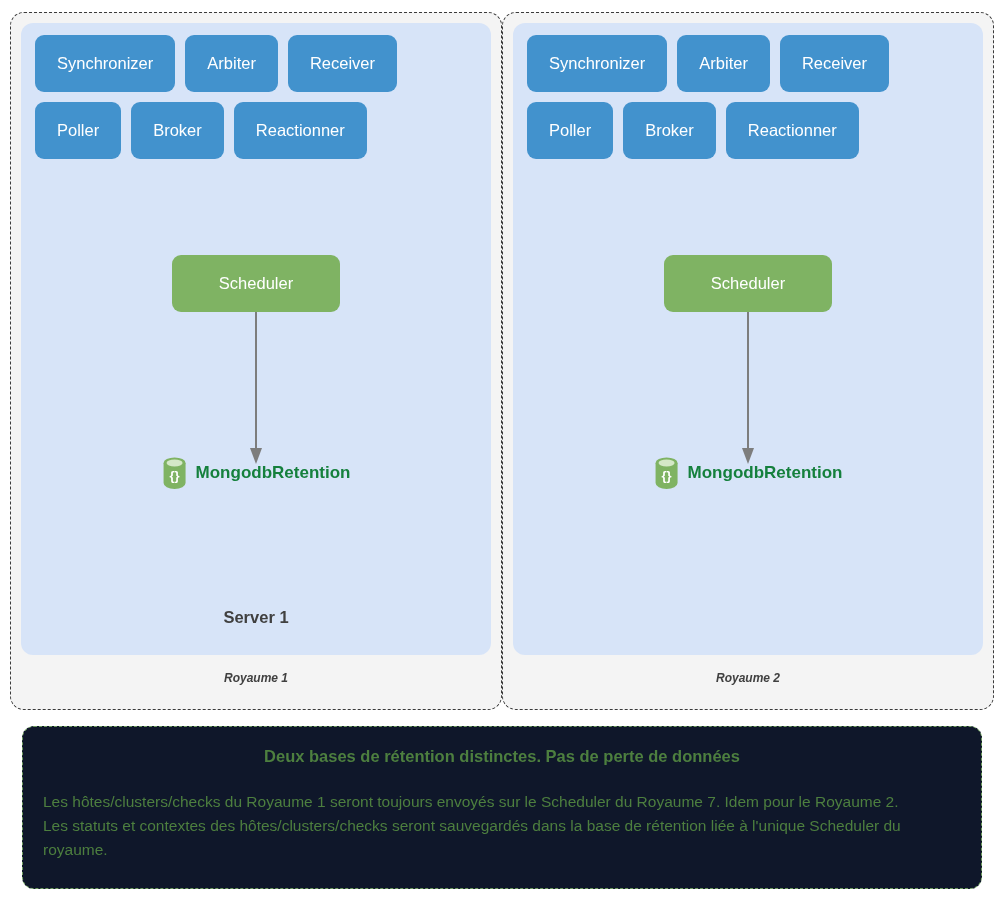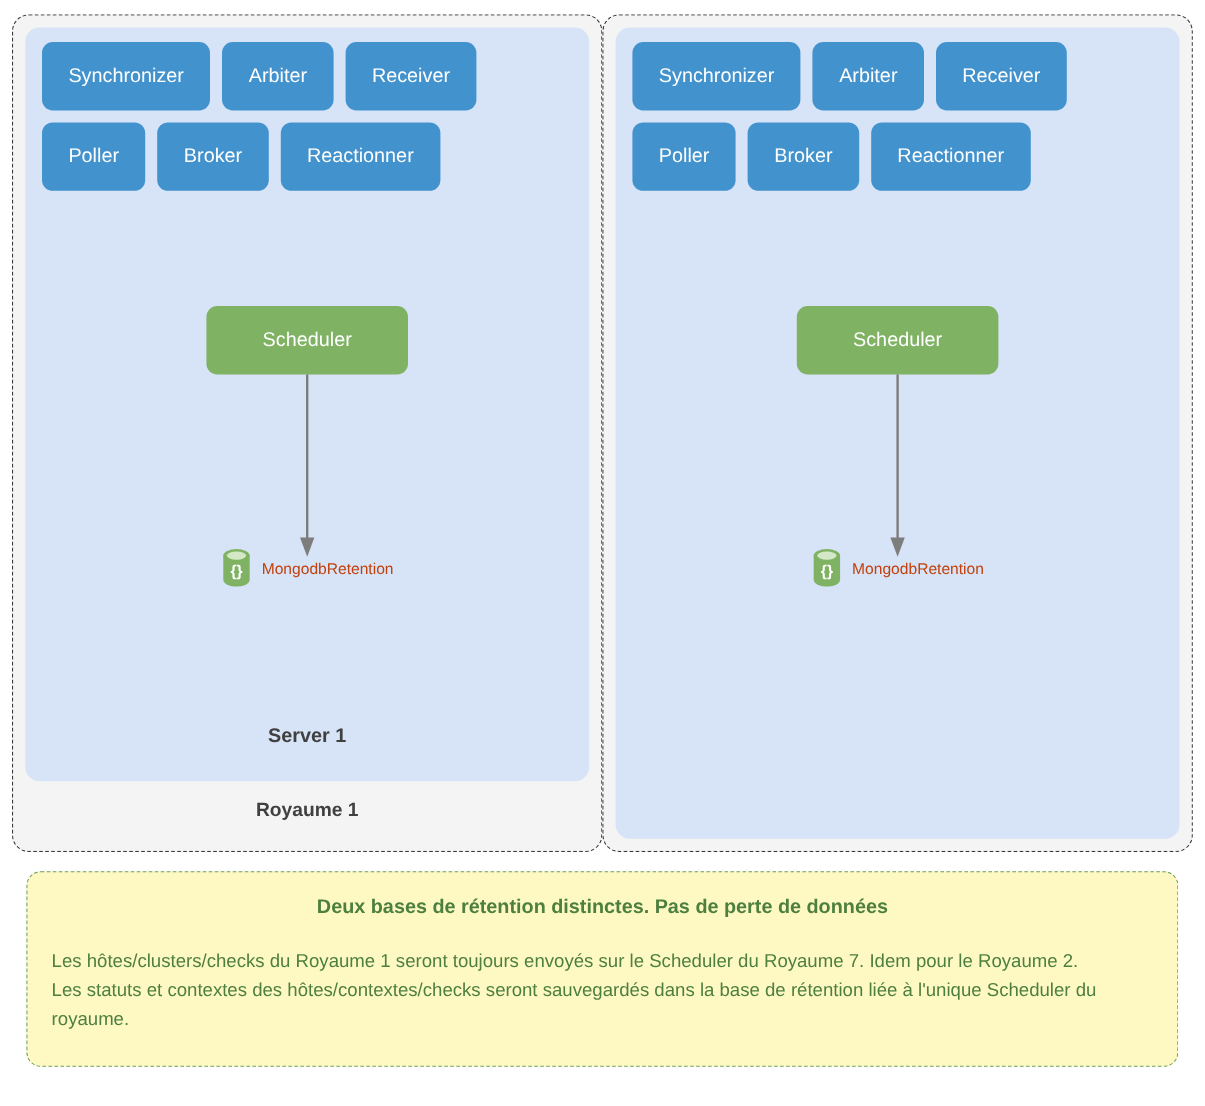--- a/index.html
+++ b/index.html
@@ -99,45 +99,46 @@
     top: 288px;
     left: 50%;
     transform: translateX(-50%);
     display: flex;
     align-items: center;
     gap: 8px;
     white-space: nowrap;
   }
 
   .db-label {
-    color: #c2410c;
-    font-size: 13px;
-    font-weight: normal;
+    color: #15803d;
+    font-size: 17px;
+    font-weight: bold;
   }
 
   .server-label {
     text-align: center;
     font-size: 16.5px;
     font-weight: bold;
     color: #404040;
     padding-bottom: 28px;
   }
 
   .realm-label {
     text-align: center;
-    font-size: 16px;
+    font-size: 12px;
     font-weight: bold;
     color: #404040;
     padding: 16px 0 14px 0;
+    font-style: italic;
   }
 
   
   .note {
     margin: 16px 22px 0 22px;
-    background: #fef9c3;
+    background: #0f172a;
     border: 1.5px dashed #6f9e5e;
     border-radius: 12px;
     padding: 20px 20px 26px 20px;
     color: #4d7f3f;
   }
 
   .note-title {
     text-align: center;
     font-weight: bold;
     font-size: 16.5px;
@@ -223,21 +224,22 @@
             <ellipse cx="13" cy="6" rx="11" ry="5.5" fill="#7fb363"></ellipse>
             <ellipse cx="13" cy="6" rx="8" ry="3.4" fill="#d4e8c7"></ellipse>
             <text x="13" y="23" font-family="Liberation Sans, sans-serif" font-size="13" font-weight="bold" fill="#ffffff" text-anchor="middle">{}</text>
           </svg>
           <span class="db-label">MongodbRetention</span>
         </div>
       </div>
 
     </div>
 
+    <div class="realm-label">Royaume 2</div>
   </div>
 
 </div>
 
 <div class="note">
   <div class="note-title">Deux bases de rétention distinctes. Pas de perte de données</div>
   <div class="note-body">Les hôtes/clusters/checks du Royaume 1 seront toujours envoyés sur le Scheduler du Royaume 7. Idem pour le Royaume 2.</div>
-  <div class="note-body">Les statuts et contextes des hôtes/contextes/checks seront sauvegardés dans la base de rétention liée à l'unique Scheduler du royaume.</div>
+  <div class="note-body">Les statuts et contextes des hôtes/clusters/checks seront sauvegardés dans la base de rétention liée à l'unique Scheduler du royaume.</div>
 </div>
 
 </body></html>

